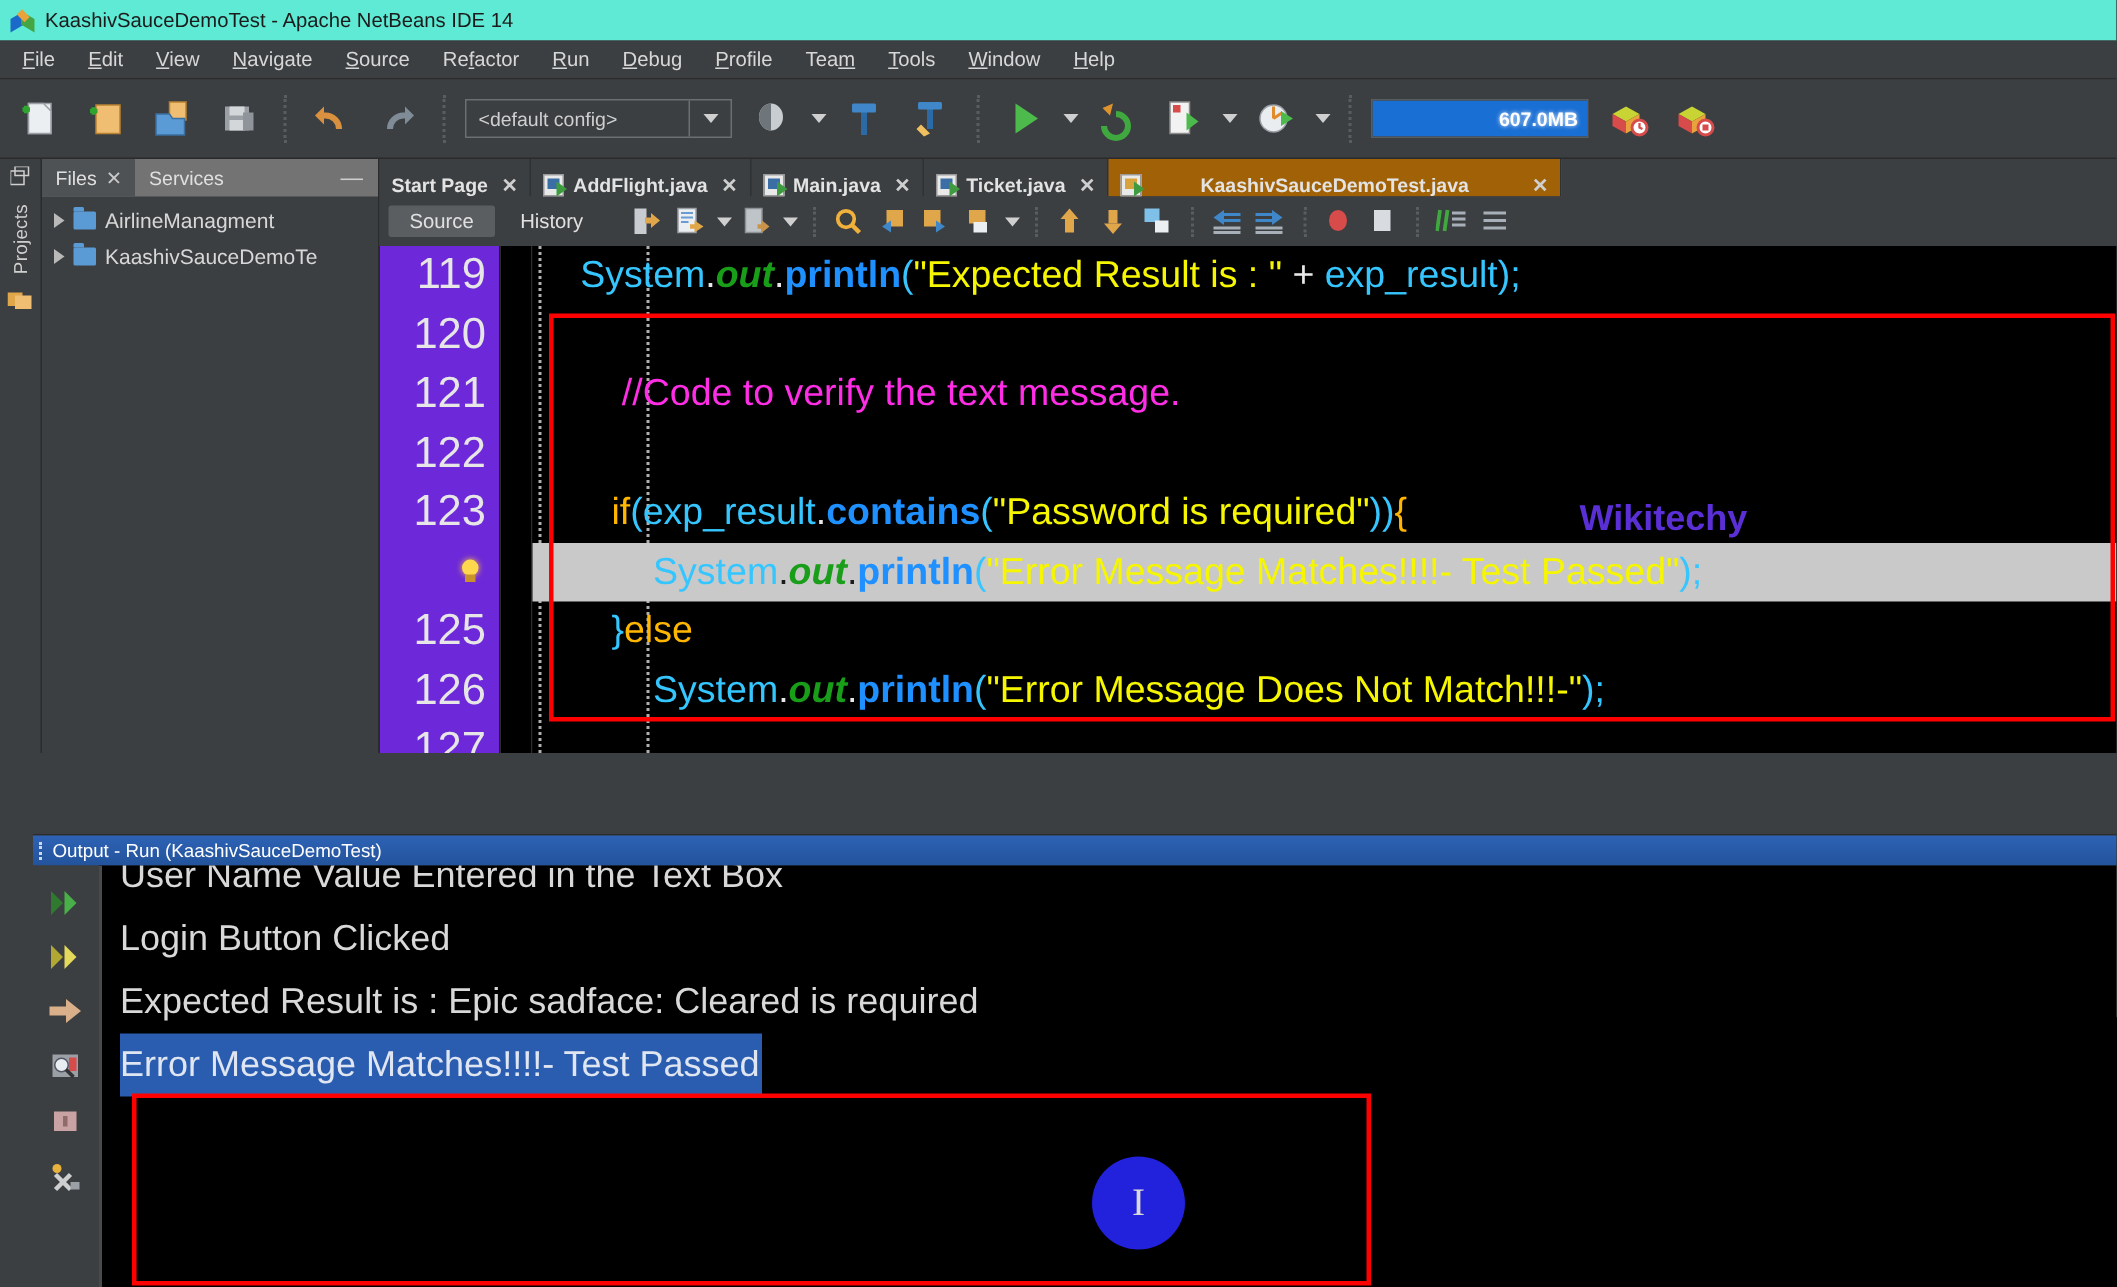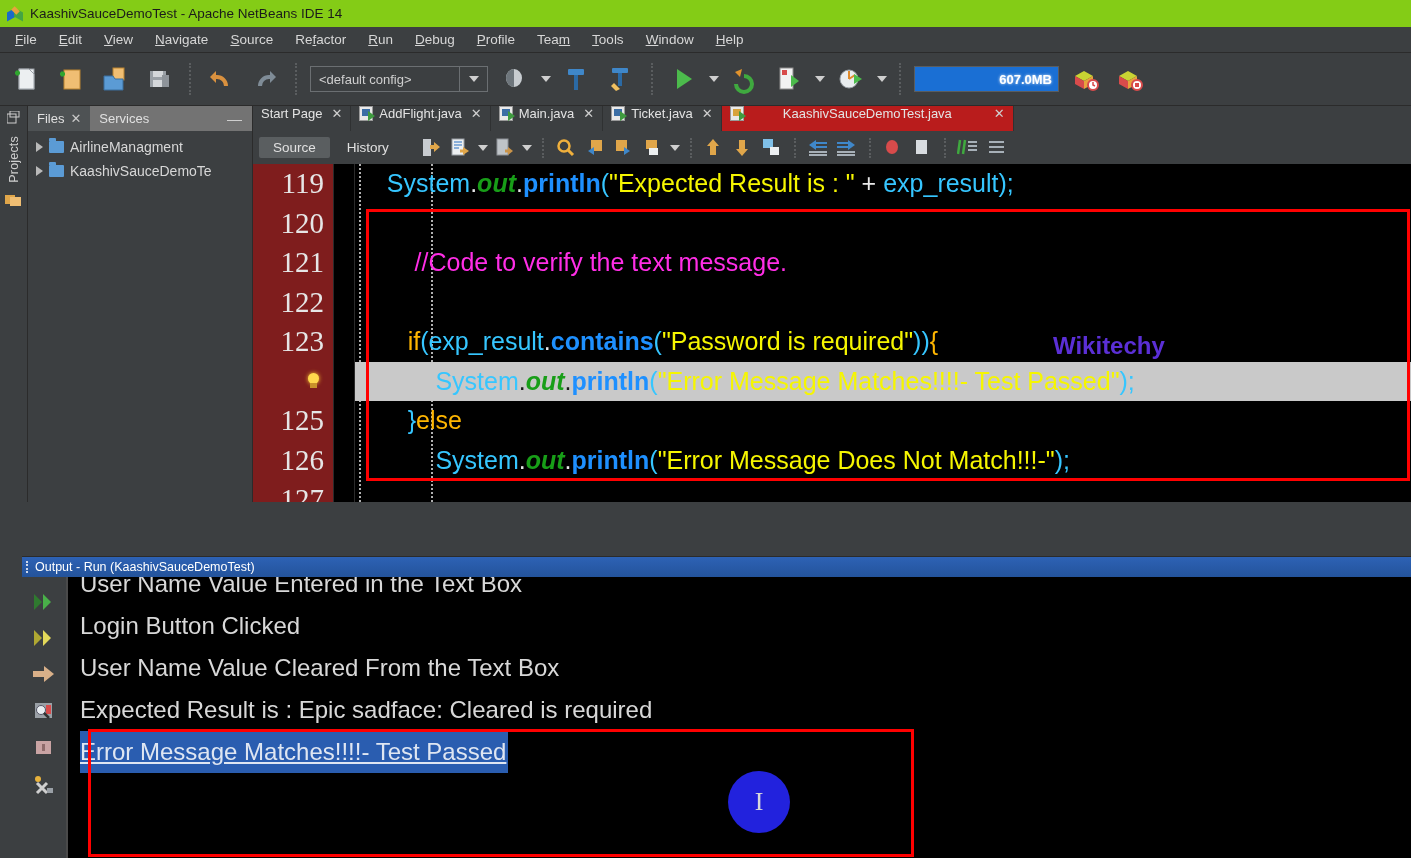--- a/index.html
+++ b/index.html
@@ -7,21 +7,21 @@
   body {
     font-family: "Liberation Sans", sans-serif;
     background:#3c3f41;
     color:#e8e8e8;
     font-size:13px;
   }
   .app { position:relative; width:1411px; height:858px; }
 
   
   .titlebar{
-    height:27px; background:#84cc16; color:#1b1b1b;
+    height:27px; background:#5eead4; color:#1b1b1b;
     display:flex; align-items:center; gap:7px; padding-left:7px;
     font-size:13.5px; font-family:"Liberation Sans",sans-serif;
   }
   .nb-logo{ width:16px;height:16px; position:relative; flex:0 0 auto;}
   .nb-logo i{position:absolute;display:block;}
   .nb-logo .a{width:9px;height:9px;background:#1b6ac9;left:0;top:4px;transform:skewY(-30deg);}
   .nb-logo .b{width:9px;height:9px;background:#44a544;left:7px;top:4px;transform:skewY(30deg);}
   .nb-logo .c{width:9px;height:9px;background:#e8a33d;left:3.5px;top:0px;transform:rotate(45deg) scale(.8,.55);}
 
   
@@ -89,41 +89,41 @@
   .tree{ padding-top:4px; }
   .tree-row{ display:flex;align-items:center;gap:6px;height:24px;padding-left:8px;font-size:14px;color:#d7d7d7;}
   .tri{ width:0;height:0;border-top:5px solid transparent;border-bottom:5px solid transparent;border-left:7px solid #b9b9b9;}
   .folder{ width:15px;height:12px;background:#5b9bd5;border-radius:1px;position:relative;flex:0 0 auto;}
   .folder:after{content:"";position:absolute;left:0;top:-3px;width:7px;height:3px;background:#5b9bd5;border-radius:1px 1px 0 0;}
 
   
   .editorpane{ flex:1;display:flex;flex-direction:column;background:#3c3f41;min-width:0;}
   .ed-tabs{ height:25px;display:flex;align-items:stretch;background:#3c3f41;overflow:hidden;}
   .ed-tab{
-    display:flex;align-items:flex-start;gap:6px;padding:0 8px;font-size:13px;color:#e3e3e3;
-    border-right:1px solid #2f3132;white-space:nowrap;
-  }
-  .ed-tab.active{ background:#b91c1c;gap:39px; }
+    display:flex;align-items:flex-end;gap:6px;padding:0 8px;font-size:13px;color:#e3e3e3;
+    border-right:1px solid #2f3132;white-space:nowrap;font-weight:bold;
+  }
+  .ed-tab.active{ background:#a16207;gap:39px; }
   .ed-tab .x{ color:#cfcfcf;font-size:13px;margin-left:3px;}
   .jicon{ width:14px;height:15px;background:#e9e9e9;border:1px solid #9a9a9a;position:relative;flex:0 0 auto;}
   .jicon:before{content:"";position:absolute;left:2px;top:2px;width:8px;height:7px;background:#3b6ea5;}
   .jicon:after{content:"";position:absolute;right:-3px;bottom:-1px;width:0;height:0;border-left:7px solid #3f9b3f;border-top:5px solid transparent;border-bottom:5px solid transparent;}
   .jicon.test:before{ background:#d8a33c; }
 
   .ed-toolbar{ height:33px;display:flex;align-items:center;gap:3px;background:#3c3f41;padding:0 6px;}
   .st-tab{ padding:3px 14px;font-size:13.5px;color:#e0e0e0;border-radius:2px;}
   .st-tab.active{ background:#5a5e60; }
   .et-ico{ width:26px;height:26px;display:flex;align-items:center;justify-content:center;}
   .et-caret{ width:12px;height:26px;display:flex;align-items:center;justify-content:center;}
   .et-sep{ width:1px;height:20px;border-left:2px dotted #5a5d5f;margin:0 6px;}
 
   .code-area{ flex:1;display:flex;position:relative;background:#000;overflow:hidden;}
   .gutter{
-    width:80px;background:#7f1d1d;color:#e6e6e6;
-    font-family:Liberation Serif, serif;font-size:29px;text-align:right;
+    width:80px;background:#6d28d9;color:#e6e6e6;
+    font-family:Liberation Sans, sans-serif;font-size:29px;text-align:right;
     padding-right:9px;flex:0 0 auto;
   }
   .gutter div{ height:39.5px;line-height:39.5px;}
   .errstrip{ width:22px;background:#000;border-left:1px solid #2b2b2b;border-right:1px solid #2b2b2b;flex:0 0 auto;}
   .codewrap{ position:relative;flex:1;background:#000;min-width:0;}
   .codelines{
     font-family:"Liberation Sans",sans-serif;font-size:25px;white-space:pre;
     position:absolute;left:0;top:0;right:0;
   }
   .cl{ height:39.5px;line-height:39.5px;padding-left:4px; }
@@ -157,21 +157,21 @@
   }
   .grip{ width:3px;height:12px;border-left:2px dotted #cfd8ea;margin-right:2px;}
   .out-body{ flex:1;display:flex;min-height:0;}
   .out-tools{ width:44px;background:#3c3f41;display:flex;flex-direction:column;align-items:center;padding-top:16px;gap:15px;flex:0 0 auto;}
   .out-text{
     flex:1;background:#000;position:relative;overflow:hidden;
     font-family:"Liberation Sans",sans-serif;font-size:24px;color:#d8d8d8;
     padding-left:14px;
   }
   .ol{ height:42px;line-height:42px;white-space:pre;}
-  .ol.hl{ display:inline-block;background:#2a5db0;color:#dfe6f2;padding-right:2px;text-decoration:underline;}
+  .ol.hl{ display:inline-block;background:#2a5db0;color:#dfe6f2;padding-right:2px;}
   .out-left-bar{ position:absolute;left:0;top:0;bottom:0;width:2px;background:#4a4a4a;}
   .caret-blob{
     position:absolute;width:62px;height:62px;border-radius:50%;background:#2222dd;
     display:flex;align-items:center;justify-content:center;
   }
   .ibeam{ color:#d9d9d9;font-size:26px;font-family:"Liberation Serif",serif;}
 </style>
 </head>
 <body>
 
@@ -598,21 +598,20 @@
               <circle cx="5" cy="4" r="3" fill="#e8b23c"></circle>
               <path d="M4 8 l10 10 M14 8 l-10 10" stroke="#cfcfcf" stroke-width="3"></path>
               <rect x="14" y="13" width="6" height="5" fill="#9aa0a6"></rect>
             </svg></span>
       </div>
       <div class="out-text">
         <div class="out-left-bar"></div>
         <div id="outlines" style="position:relative;top:-14px;">
             <div class="ol">User Name Value Entered in the Text Box</div>
             <div class="ol">Login Button Clicked</div>
-            <div class="ol">User Name Value Cleared From the Text Box</div>
             <div class="ol">Expected Result is : Epic sadface: Cleared is required</div>
             <div class="ol"><span class="ol hl">Error Message Matches!!!!- Test Passed</span></div>
           </div>
         <div class="caret-blob" style="left:662px;top:194px;">
           <span class="ibeam">I</span>
         </div>
       </div>
     </div>
 
     <div class="redbox" style="left:66px;top:172px;width:826px;height:128px;"></div>

